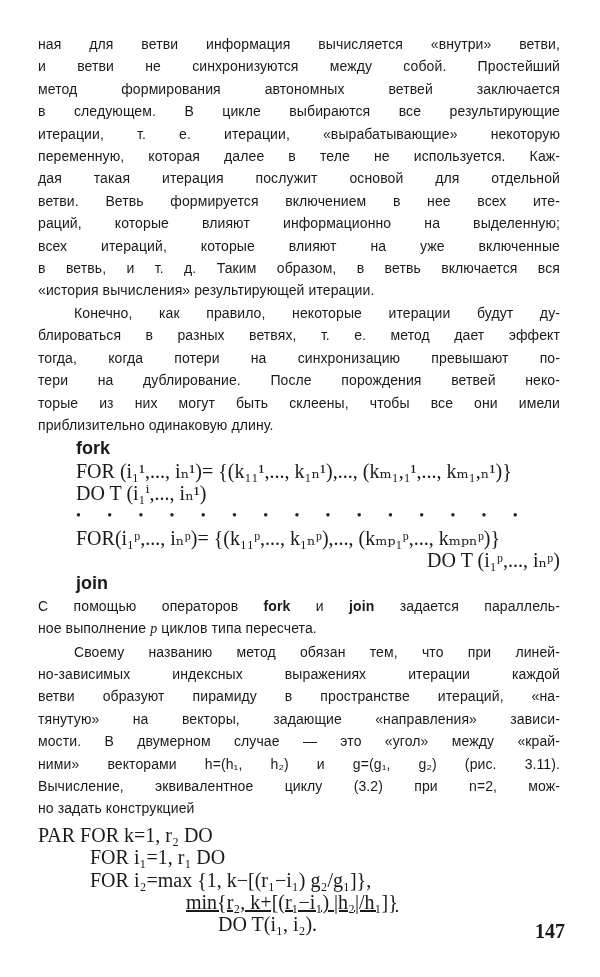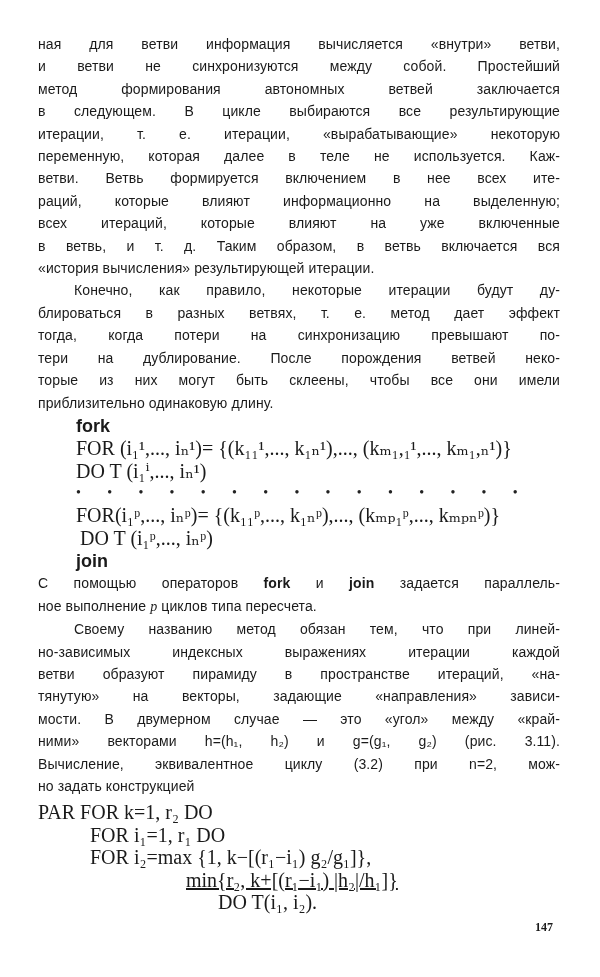--- a/index.html
+++ b/index.html
@@ -21,36 +21,37 @@
   .b { font-weight: bold; }
   .i { font-style: italic; font-family: "Liberation Serif", serif; }
   .formula {
     font-family: "Liberation Serif", "DejaVu Serif", serif;
     font-size: 20px; line-height: 22.4px; white-space: nowrap;
   }
   .formula .kw { font-weight: bold; font-family: "Liberation Sans", sans-serif; font-size: 18px; }
   .dots { letter-spacing: 11.4px; font-size: 14px; line-height: 22px; color: #222; overflow: hidden; width: 460px; white-space: nowrap; }
   .pagenum {
     position: absolute; left: 535px; top: 920px;
-    font-family: "Liberation Serif", serif; font-weight: bold; font-size: 12px;
+    font-family: "Liberation Serif", serif; font-weight: bold; font-size: 20px;
   }
   .code { font-family: "Liberation Serif", serif; font-size: 20px; line-height: 22.4px; white-space: nowrap; }
 </style>
 </head>
 <body>
 
 <div class="page">
 
   <div class="txt">
     <span class="ln">ная для ветви информация вычисляется «внутри» ветви,</span>
     <span class="ln">и ветви не синхронизуются между собой. Простейший</span>
     <span class="ln">метод формирования автономных ветвей заключается</span>
     <span class="ln">в следующем. В цикле выбираются все результирующие</span>
     <span class="ln">итерации, т. е. итерации, «вырабатывающие» некоторую</span>
     <span class="ln">переменную, которая далее в теле не используется. Каж-</span>
+    <span class="ln">дая такая итерация послужит основой для отдельной</span>
     <span class="ln">ветви. Ветвь формируется включением в нее всех ите-</span>
     <span class="ln">раций, которые влияют информационно на выделенную;</span>
     <span class="ln">всех итераций, которые влияют на уже включенные</span>
     <span class="ln">в ветвь, и т. д. Таким образом, в ветвь включается вся</span>
     <span class="ln last">«история вычисления» результирующей итерации.</span>
   </div>
 
   <div class="txt">
     <span class="ln indent">Конечно, как правило, некоторые итерации будут ду-</span>
     <span class="ln">блироваться в разных ветвях, т. е. метод дает эффект</span>
@@ -64,21 +65,21 @@
   <div class="formula" style="padding-left:38px;">
     <div><span class="kw">fork</span></div>
     <div>
       <span>FOR (i₁¹,..., iₙ¹)</span><span>= {(k₁₁¹,..., k₁ₙ¹),..., (kₘ₁,₁¹,..., kₘ₁,ₙ¹)}</span>
     </div>
     <div>DO T (i₁ⁱ,..., iₙ¹)</div>
     <div class="dots">• • • • • • • • • • • • • • • • • • • • • • • • • • • • • • • • • • • • • • • • •</div>
     <div>
       <span>FOR(i₁ᵖ,..., iₙᵖ)</span><span>= {(k₁₁ᵖ,..., k₁ₙᵖ),..., (kₘₚ₁ᵖ,..., kₘₚₙᵖ)}</span>
     </div>
-    <div style="padding-left:4px;">DO T (i₁ᵖ,..., iₙᵖ)</div>
+    <div style="padding-left:4px;text-align:right;">DO T (i₁ᵖ,..., iₙᵖ)</div>
     <div><span class="kw">join</span></div>
   </div>
 
   <div class="txt">
     <span class="ln"><span>С помощью операторов </span><span class="b">fork</span><span> и </span><span class="b">join</span><span> задается параллель-</span></span>
     <span class="ln last"><span>ное выполнение </span><span class="i">p</span><span> циклов типа пересчета.</span></span>
   </div>
 
   <div class="txt" style="">
     <span class="ln indent">Своему названию метод обязан тем, что при линей-</span>

